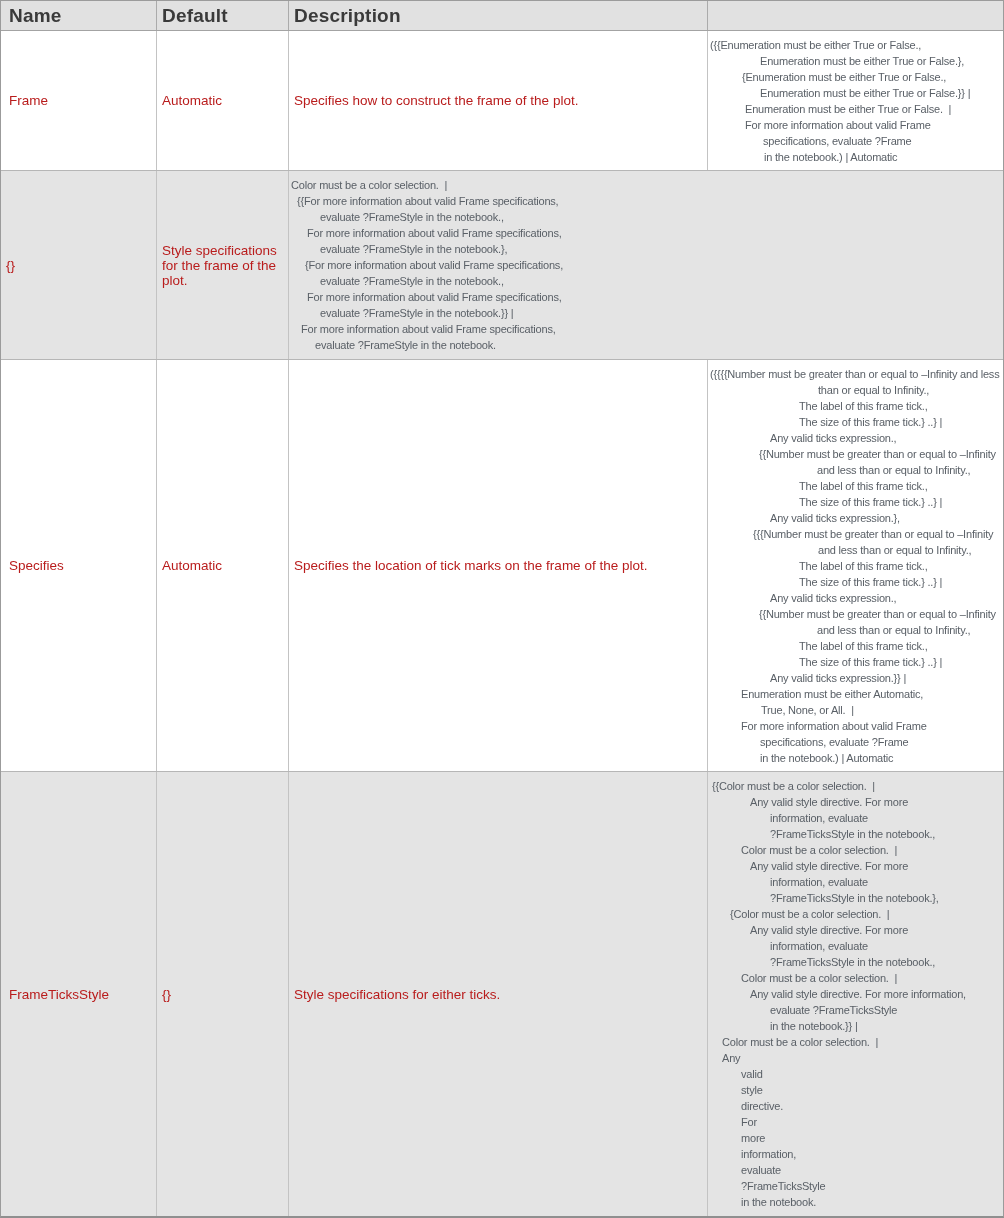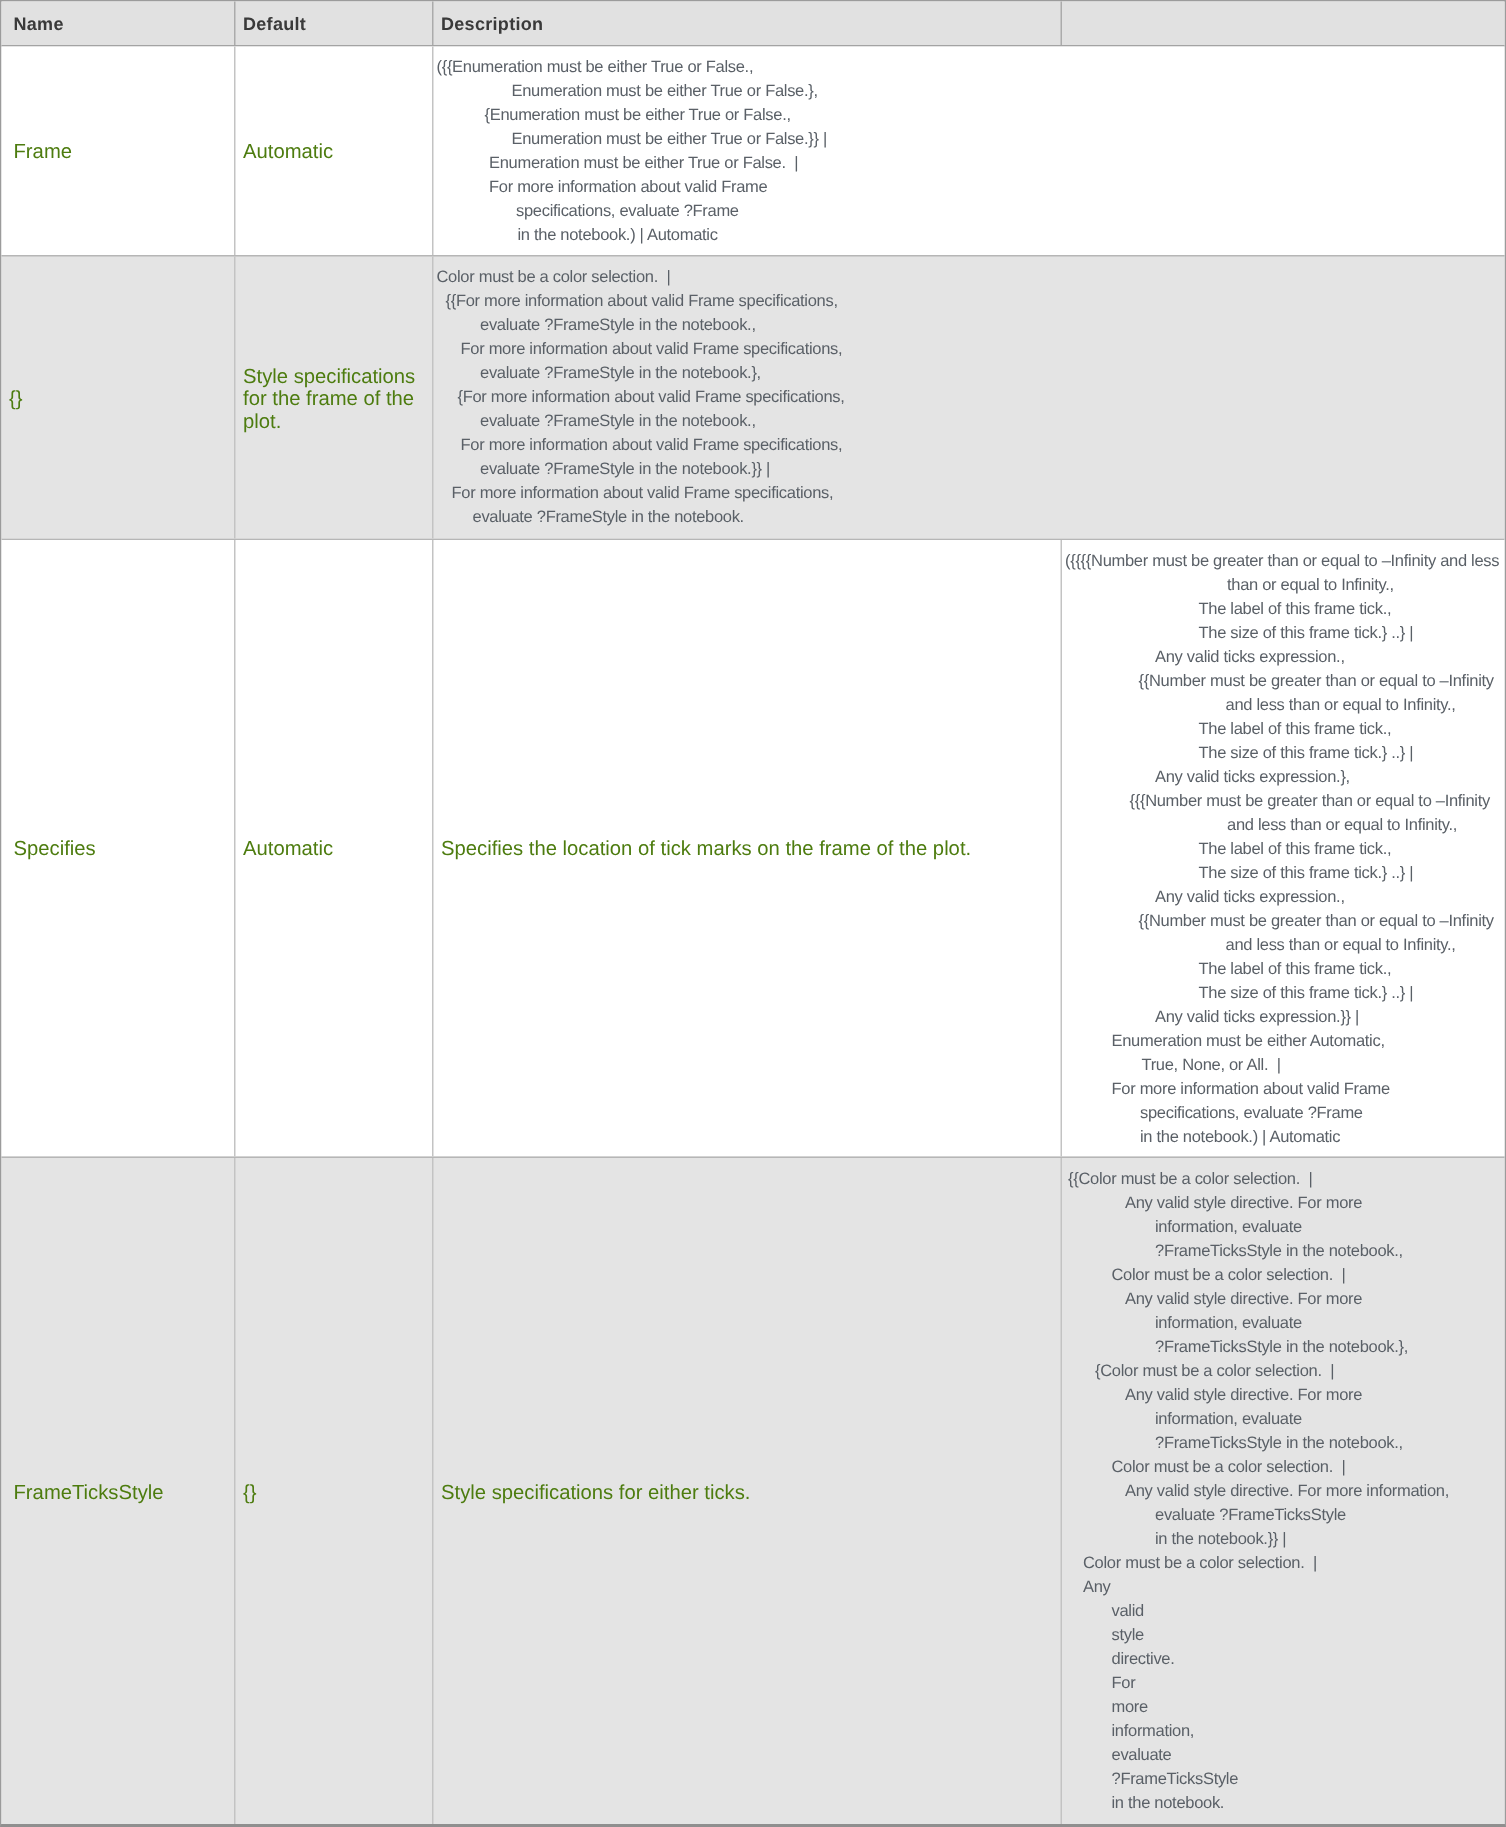--- a/index.html
+++ b/index.html
@@ -32,32 +32,32 @@
   .cell {
     box-sizing: border-box;
     overflow: hidden;
   }
   .cell.mid { border-right: 1px solid #c3c3c3; }
   .trow.header .cell.mid { border-right: 1px solid #ababab; }
   .hcell {
     display: flex;
     align-items: center;
     padding-left: 5px;
-    font-size: 12px;
+    font-size: 19px;
     font-weight: bold;
     color: #3a3a3a;
     letter-spacing: 0.2px;
   }
   .hcell.first { padding-left: 8px; }
   .vcell {
     display: flex;
     align-items: center;
     padding-left: 5px;
     font-size: 13.5px;
-    color: #4d7c0f;
+    color: #b91c1c;
   }
   .vcell.first { padding-left: 8px; }
   .pattern-cell {
     padding: 6px 1px 0 2px;
     font-size: 11px;
     letter-spacing: -0.2px;
     line-height: 16px;
     color: #5a6067;
     white-space: pre;
   }
@@ -70,20 +70,21 @@
 
   <div class="trow header">
     <div class="cell hcell first mid">Name</div>
     <div class="cell hcell mid">Default</div>
     <div class="cell hcell mid">Description</div>
   </div>
 
   <div class="trow r1">
     <div class="cell vcell first mid">Frame</div>
     <div class="cell vcell mid">Automatic</div>
+    <div class="cell vcell mid">Specifies how to construct the frame of the plot.</div>
     <div class="cell pattern-cell"><div style="padding-left: 0px;">({{Enumeration must be either True or False.,</div><div style="padding-left: 50px;">Enumeration must be either True or False.},</div><div style="padding-left: 32px;">{Enumeration must be either True or False.,</div><div style="padding-left: 50px;">Enumeration must be either True or False.}} |</div><div style="padding-left: 35px;">Enumeration must be either True or False.  |</div><div style="padding-left: 35px;">For more information about valid Frame</div><div style="padding-left: 53px;">specifications, evaluate ?Frame</div><div style="padding-left: 54px;">in the notebook.) | Automatic</div></div>
   </div>
 
   <div class="trow r2">
     <div class="cell vcell mid">{}</div>
     <div class="cell vcell mid">Style specifications for the frame of the plot.</div>
     <div class="cell pattern-cell"><div style="padding-left: 0px;">Color must be a color selection.  |</div><div style="padding-left: 6px;">{{For more information about valid Frame specifications,</div><div style="padding-left: 29px;">evaluate ?FrameStyle in the notebook.,</div><div style="padding-left: 16px;">For more information about valid Frame specifications,</div><div style="padding-left: 29px;">evaluate ?FrameStyle in the notebook.},</div><div style="padding-left: 14px;">{For more information about valid Frame specifications,</div><div style="padding-left: 29px;">evaluate ?FrameStyle in the notebook.,</div><div style="padding-left: 16px;">For more information about valid Frame specifications,</div><div style="padding-left: 29px;">evaluate ?FrameStyle in the notebook.}} |</div><div style="padding-left: 10px;">For more information about valid Frame specifications,</div><div style="padding-left: 24px;">evaluate ?FrameStyle in the notebook.</div></div>
   </div>
 
   <div class="trow r3">

